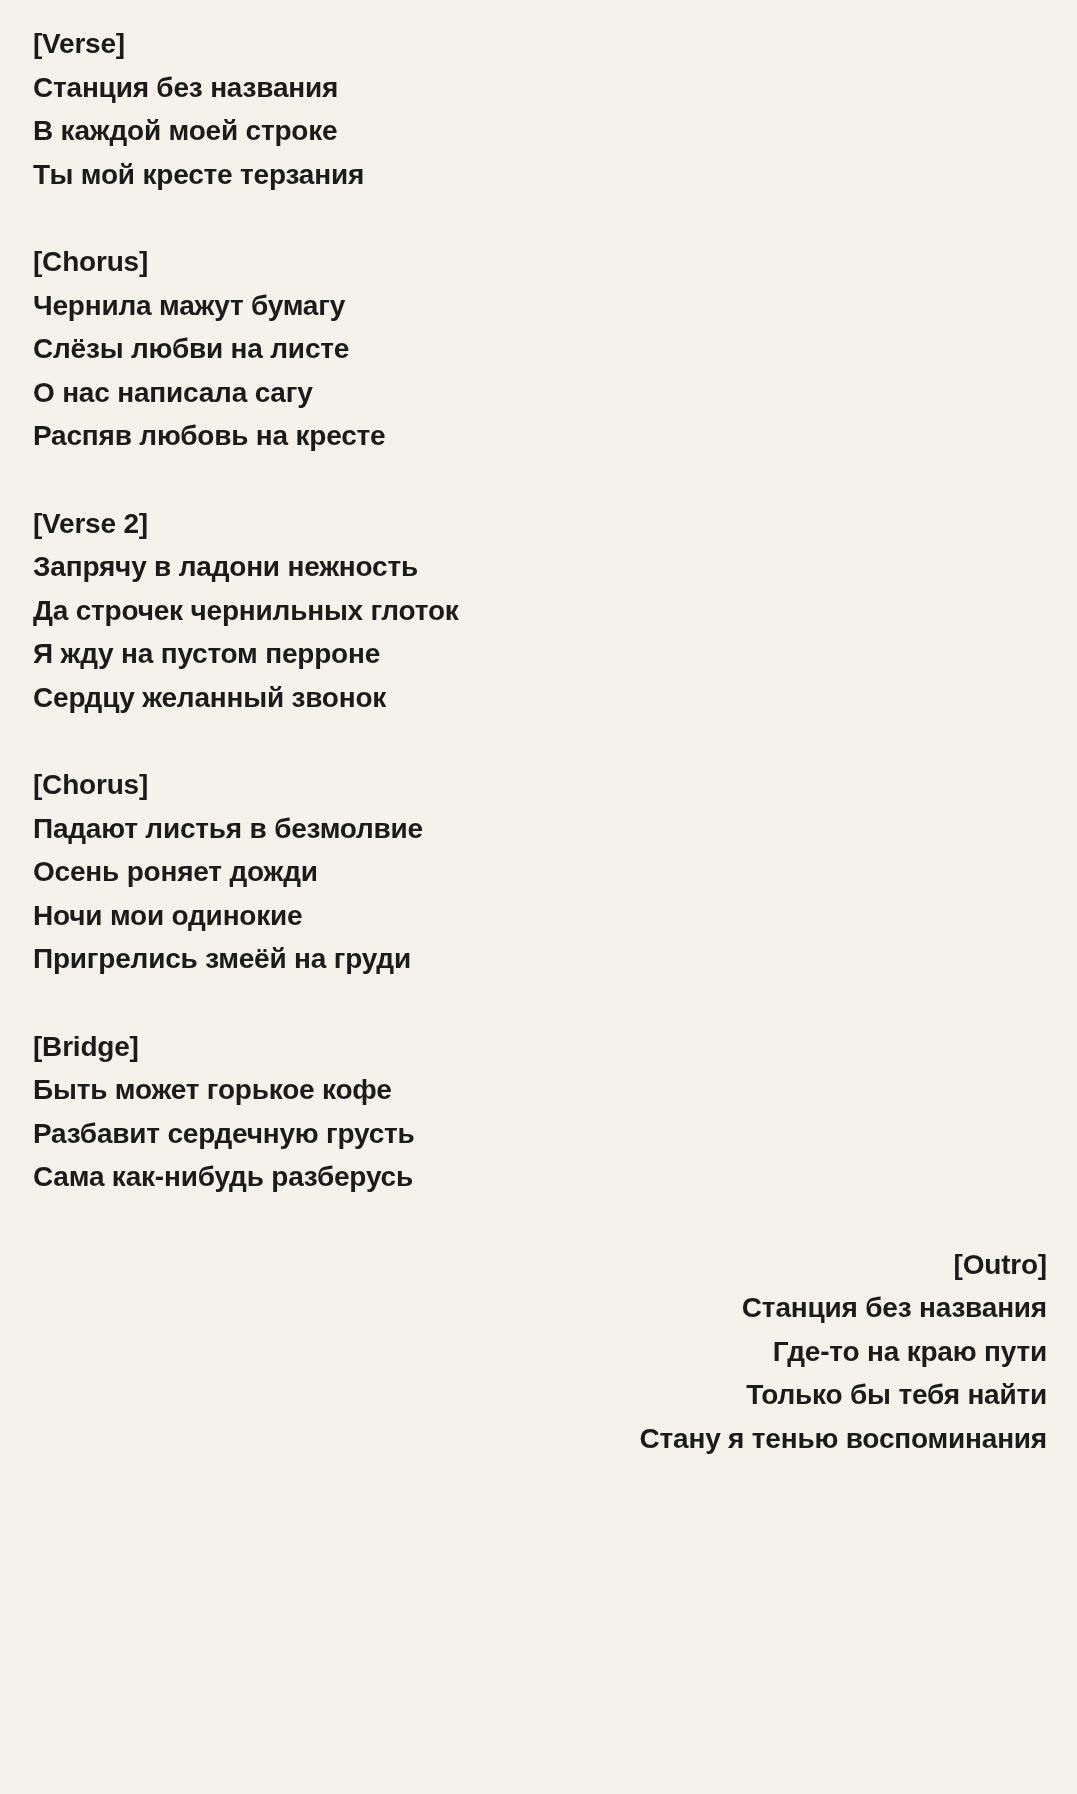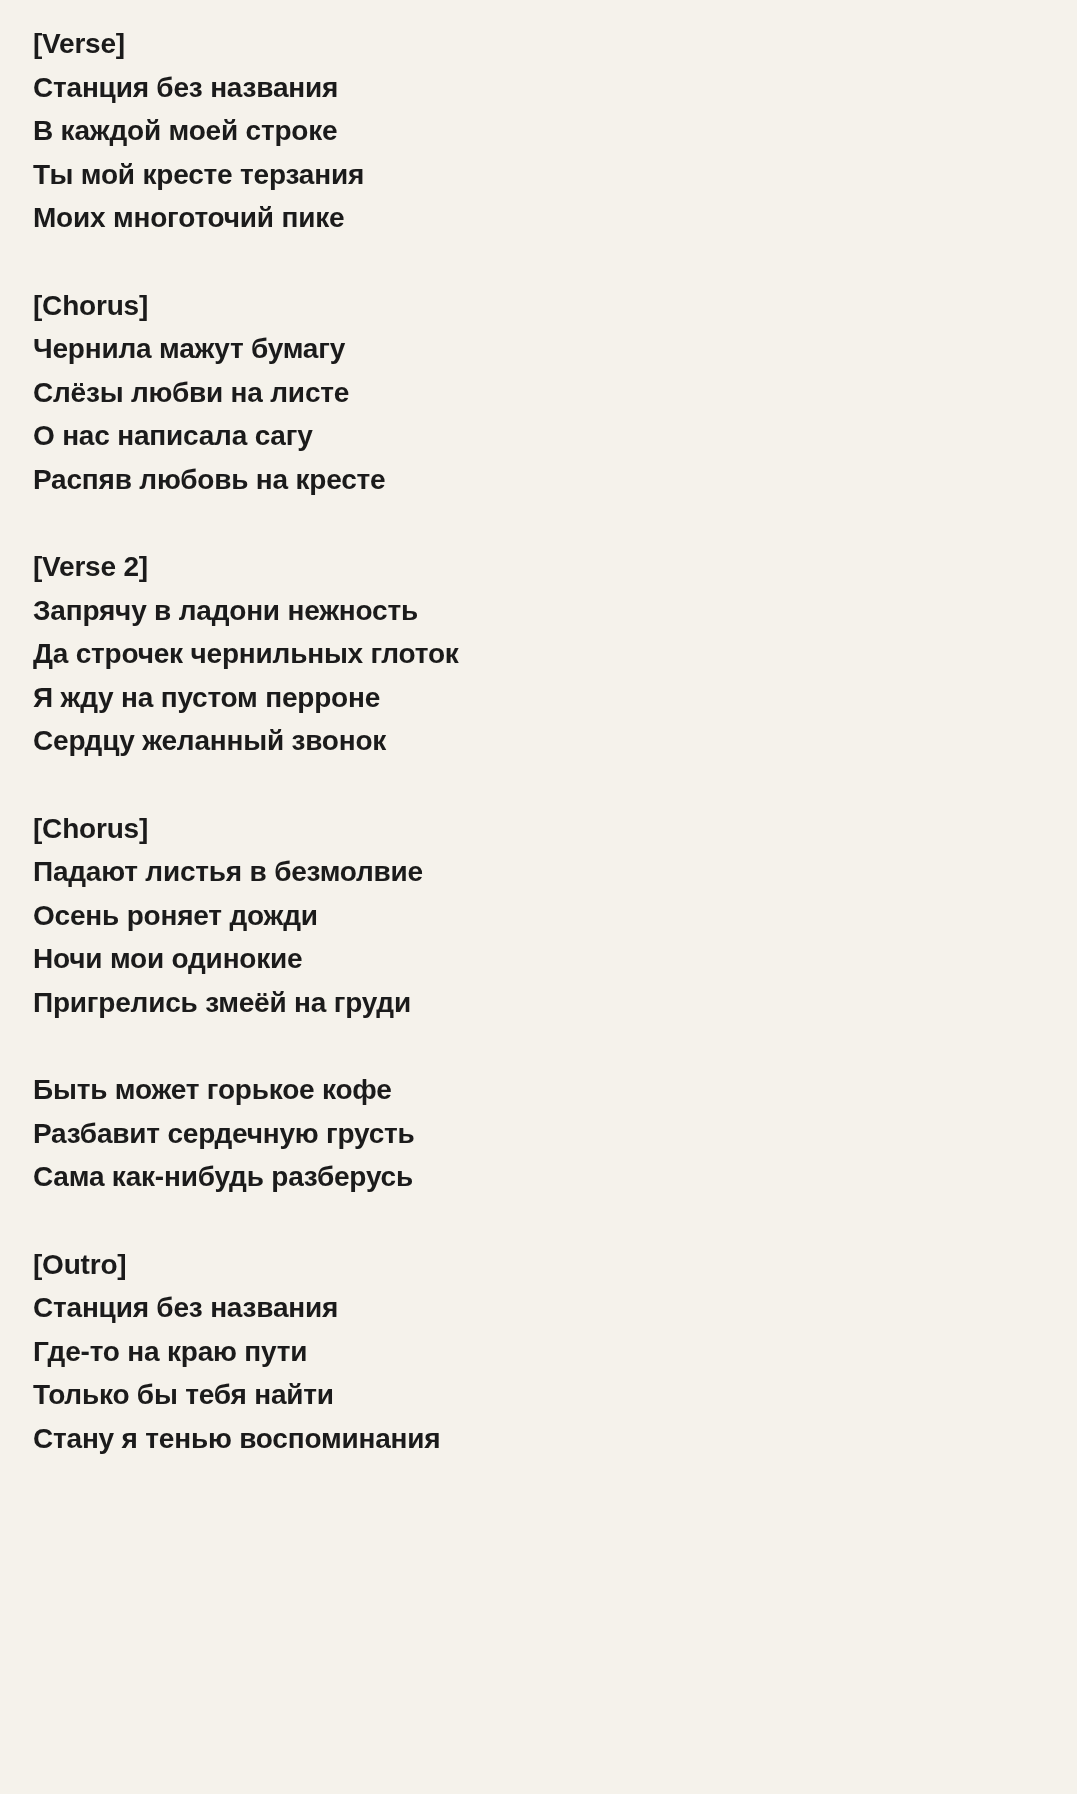--- a/index.html
+++ b/index.html
@@ -18,41 +18,41 @@
     width: 1077px;
     min-height: 1794px;
     padding: 22px 30px 40px 33px;
     color: #1B1B1B;
   }
   .lyrics-section {
     margin: 0 0 44px 0;
   }
   .lyrics-section:last-child {
     margin-bottom: 12px;
+    text-align: right;
   }
   .section-label,
   .lyric-line {
     font-size: 28px;
     font-weight: 700;
     line-height: 43.5px;
     letter-spacing: -0.2px;
     white-space: pre;
   }
 </style>
 </head>
 <body style="background: rgb(245, 242, 235);">
 
 <main class="lyrics-panel" style="color: rgb(27, 27, 27);">
   <div id="lyrics-root">
       <section class="lyrics-section">
         <div class="section-label">[Verse]</div>
         <div class="lyric-line">Станция без названия</div>
         <div class="lyric-line">В каждой моей строке</div>
         <div class="lyric-line">Ты мой кресте терзания</div>
-        <div class="lyric-line">Моих многоточий пике</div>
       </section>
       <section class="lyrics-section">
         <div class="section-label">[Chorus]</div>
         <div class="lyric-line">Чернила мажут бумагу</div>
         <div class="lyric-line">Слёзы любви на листе</div>
         <div class="lyric-line">О нас написала сагу</div>
         <div class="lyric-line">Распяв любовь на кресте</div>
       </section>
       <section class="lyrics-section">
         <div class="section-label">[Verse 2]</div>
@@ -62,20 +62,21 @@
         <div class="lyric-line">Сердцу желанный звонок</div>
       </section>
       <section class="lyrics-section">
         <div class="section-label">[Chorus]</div>
         <div class="lyric-line">Падают листья в безмолвие</div>
         <div class="lyric-line">Осень роняет дожди</div>
         <div class="lyric-line">Ночи мои одинокие</div>
         <div class="lyric-line">Пригрелись змеёй на груди</div>
       </section>
       <section class="lyrics-section">
+        <div class="section-label">[Bridge]</div>
         <div class="lyric-line">Быть может горькое кофе</div>
         <div class="lyric-line">Разбавит сердечную грусть</div>
         <div class="lyric-line">Сама как-нибудь разберусь</div>
       </section>
       <section class="lyrics-section">
         <div class="section-label">[Outro]</div>
         <div class="lyric-line">Станция без названия</div>
         <div class="lyric-line">Где-то на краю пути</div>
         <div class="lyric-line">Только бы тебя найти</div>
         <div class="lyric-line">Стану я тенью воспоминания</div>

